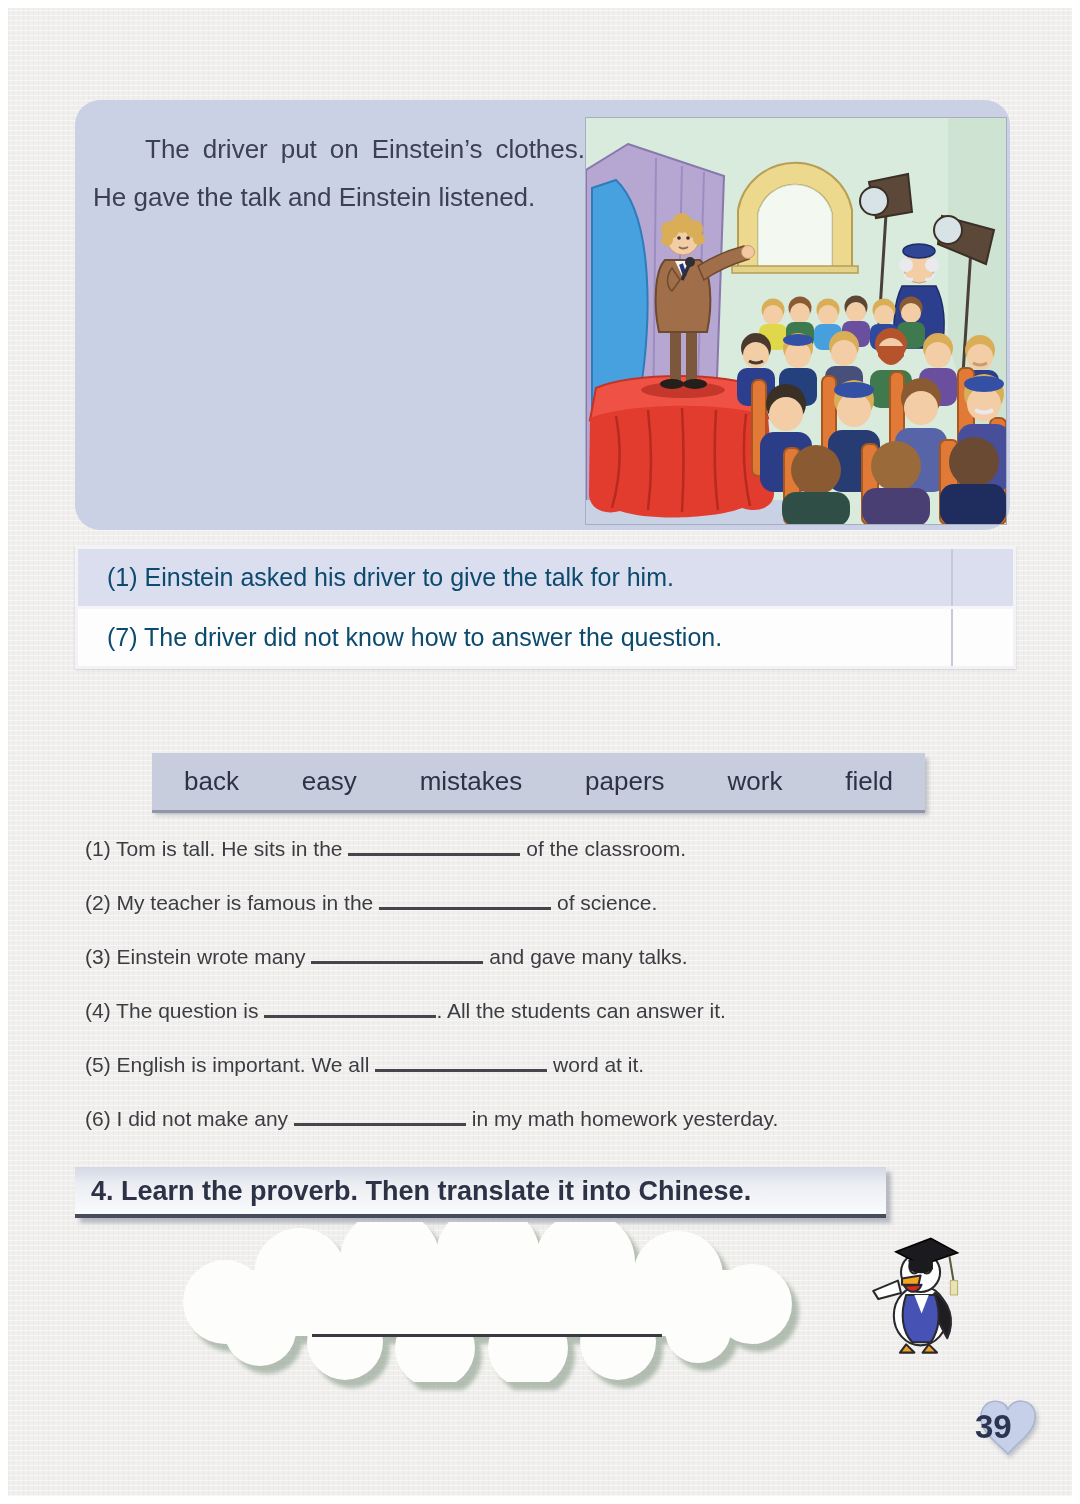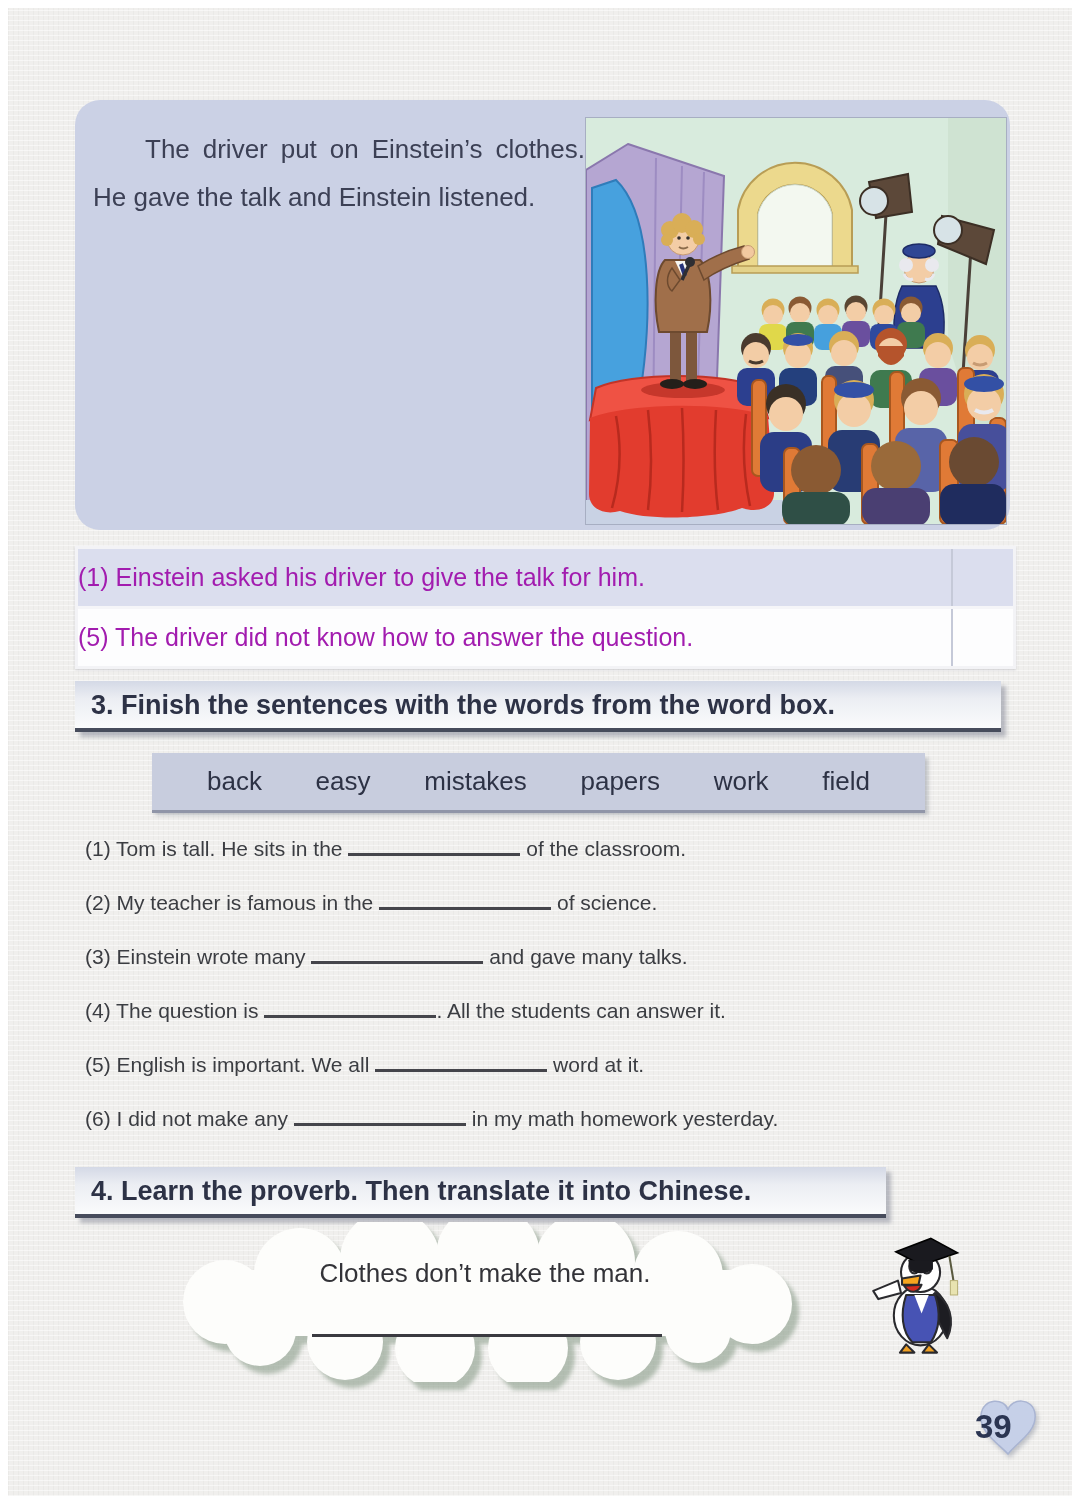--- a/index.html
+++ b/index.html
@@ -40,42 +40,42 @@
     border:3px solid #f3f3f6;
     box-shadow:0 1px 2px rgba(160,160,170,0.4);
   }
   .stmt-row{
     display:flex;height:57px;line-height:57px;
     background:#fdfdfe;
   }
   .stmt-row:nth-child(odd){background:#dbdeee;}
   .stmt-row + .stmt-row{border-top:3px solid #f5f5f8;}
   .stmt-text{
-    flex:1;padding-left:0;font-size:25px;color:#a21caf;
+    flex:1;padding-left:29px;font-size:25px;color:#0c4a6e;
     white-space:nowrap;overflow:hidden;
   }
   .stmt-answer{width:60px;border-left:2px solid #c5c9d8;}
   
   .sec-header{
     position:absolute;left:67px;height:47px;line-height:49px;
     background:linear-gradient(180deg,#d4d9e6 0%,#eceef3 38%,#fafbfc 100%);
     border-bottom:4px solid #474c5c;
     box-shadow:5px 5px 4px rgba(125,130,145,0.5);
     font-size:27px;font-weight:bold;color:#2d3246;
     padding-left:16px;white-space:nowrap;
   }
   #sec3-header{top:673px;width:910px;}
   #sec4-header{top:1159px;width:795px;}
   
   .word-box{
     position:absolute;left:144px;top:745px;width:773px;height:57px;
     background:#c8cdde;
     box-shadow:0 3px 0 #9095a8, 3px 5px 4px rgba(125,130,145,0.45);
     display:flex;justify-content:space-between;align-items:center;
-    padding:0 55px;box-sizing:border-box;
+    padding:0 32px;box-sizing:border-box;
     font-size:26px;color:#2d3245;text-align:center;
   }
   
   .sentences{position:absolute;left:77px;top:814px;width:930px;}
   .sentence{
     height:54px;line-height:54px;font-size:21px;color:#3b3d42;
     white-space:nowrap;
   }
   .blank{
     display:inline-block;width:172px;height:20px;
@@ -312,28 +312,25 @@
     </div>
   </div>
 
   <div class="statements">
   <div class="stmt-row">
     <div class="stmt-text">(1) Einstein asked his driver to give the talk for him.</div>
     <div class="stmt-answer"></div>
   </div>
 
   <div class="stmt-row">
-    <div class="stmt-text">(5) The driver did not know how to answer the question.</div>
+    <div class="stmt-text">(7) The driver did not know how to answer the question.</div>
     <div class="stmt-answer"></div>
   </div>
 </div>
 
-  <div class="sec-header" id="sec3-header">
-    <span>3. Finish the sentences with the words from the word box.</span>
-  </div>
   <div class="word-box">
   <span class="word">back</span>
 
   <span class="word">easy</span>
 
   <span class="word">mistakes</span>
 
   <span class="word">papers</span>
 
   <span class="word">work</span>
@@ -370,21 +367,20 @@
         <circle cx="622" cy="82" r="40"></circle>
         <circle cx="130" cy="108" r="36"></circle>
         <circle cx="215" cy="120" r="38"></circle>
         <circle cx="305" cy="126" r="40"></circle>
         <circle cx="398" cy="126" r="40"></circle>
         <circle cx="488" cy="120" r="38"></circle>
         <circle cx="568" cy="108" r="33"></circle>
         <rect x="80" y="48" width="555" height="66" rx="33"></rect>
       </g>
     </svg>
-    <div class="proverb-text">Clothes don’t make the man.</div>
     <div class="proverb-line"></div>
   </div>
 
   <div class="duck">
     <svg viewBox="0 0 105 120">
       <g stroke="#2a2a2e" stroke-width="2" stroke-linejoin="round">
         <polygon points="8,56 32,46 35,58 13,64" fill="#ffffff"></polygon>
         <ellipse cx="54" cy="80" rx="26" ry="29" fill="#ffffff"></ellipse>
         <path d="M68,58 C82,66 88,84 80,102 C74,92 68,78 62,64 Z" fill="#1d1d22"></path>
         <path d="M40,60 C34,78 36,96 46,106 L64,106 C72,94 74,78 68,60 Z" fill="#4753b4"></path>

